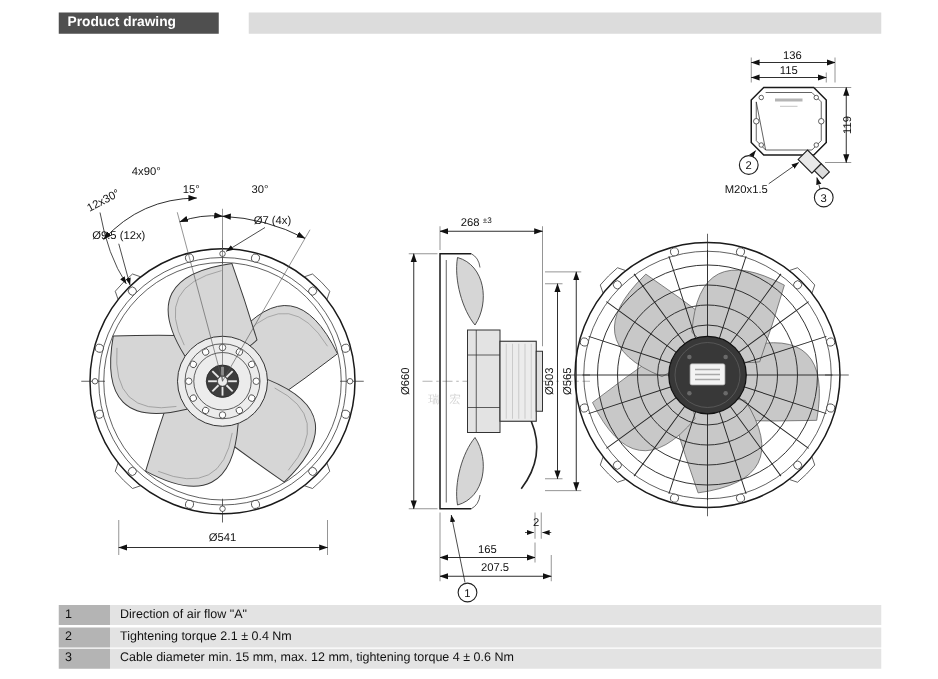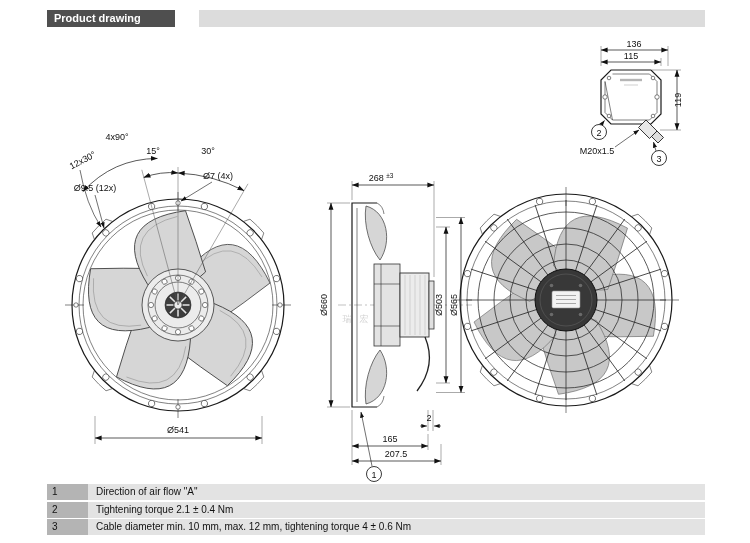--- a/index.html
+++ b/index.html
@@ -297,17 +297,17 @@
     <div class="note-row">
       <div class="note-num">1</div>
       <div class="note-text">Direction of air flow "A"</div>
     </div>
     <div class="note-row">
       <div class="note-num">2</div>
       <div class="note-text">Tightening torque 2.1 ± 0.4 Nm</div>
     </div>
     <div class="note-row">
       <div class="note-num">3</div>
-      <div class="note-text">Cable diameter min. 10 mm, max. 12 mm, tightening torque 4 ± 0.6 Nm</div>
+      <div class="note-text">Cable diameter min. 15 mm, max. 12 mm, tightening torque 4 ± 0.6 Nm</div>
     </div>
   </div>
 
 </div>
 
 </body></html>

